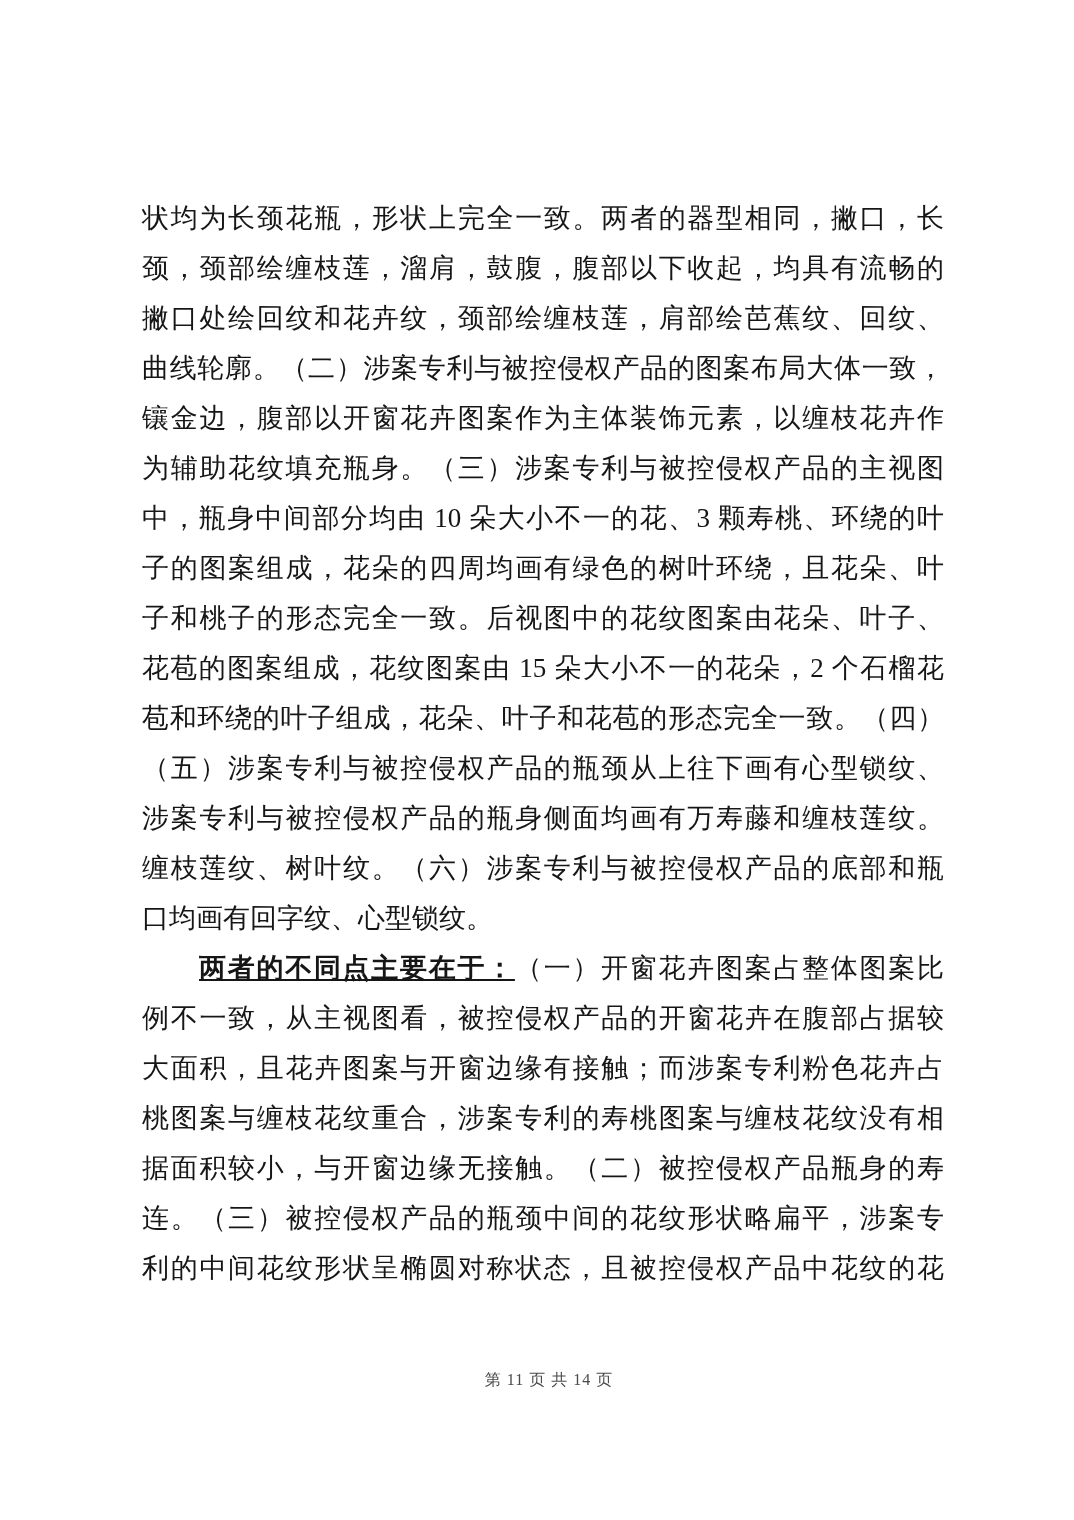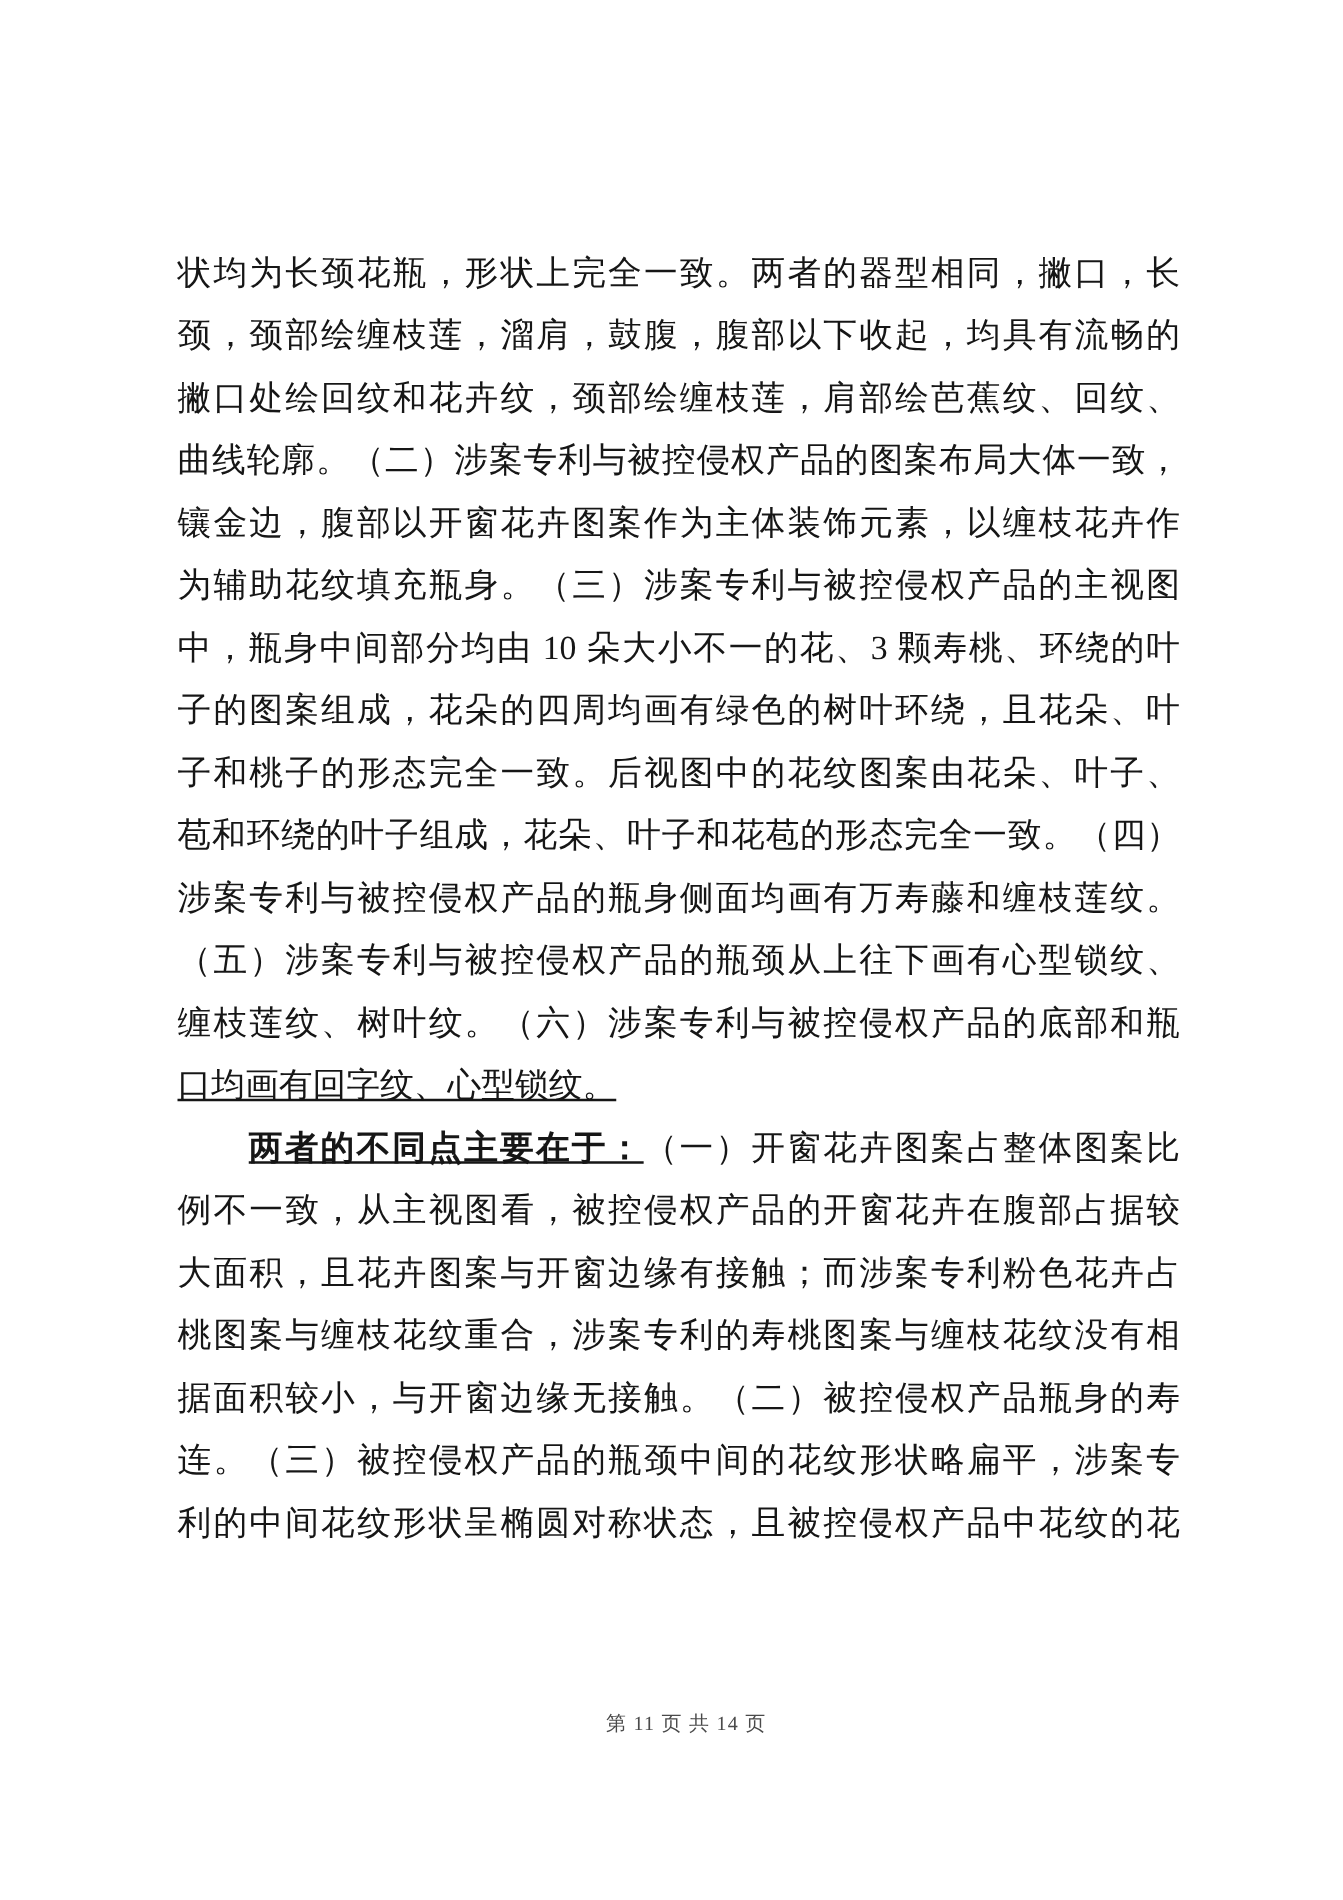--- a/index.html
+++ b/index.html
@@ -26,21 +26,20 @@
     line-height: 50px;
   }
   .line {
     height: 50px;
     text-align: justify;
     text-align-last: justify;
   }
   .line.para-end {
     text-align: center;
     text-align-last: left;
-    text-decoration: underline;
   }
   .line.indent {
     text-indent: 57px;
   }
   .bold {
     font-weight: 700;
     text-decoration: underline;
   }
   .footer {
     position: absolute;
@@ -62,23 +61,24 @@
   <div class="content">
     <div class="line">状均为长颈花瓶，形状上完全一致。两者的器型相同，撇口，长</div>
     <div class="line">颈，颈部绘缠枝莲，溜肩，鼓腹，腹部以下收起，均具有流畅的</div>
     <div class="line">撇口处绘回纹和花卉纹，颈部绘缠枝莲，肩部绘芭蕉纹、回纹、</div>
     <div class="line">曲线轮廓。（二）涉案专利与被控侵权产品的图案布局大体一致，</div>
     <div class="line">镶金边，腹部以开窗花卉图案作为主体装饰元素，以缠枝花卉作</div>
     <div class="line">为辅助花纹填充瓶身。（三）涉案专利与被控侵权产品的主视图</div>
     <div class="line">中，瓶身中间部分均由 10 朵大小不一的花、3 颗寿桃、环绕的叶</div>
     <div class="line">子的图案组成，花朵的四周均画有绿色的树叶环绕，且花朵、叶</div>
     <div class="line">子和桃子的形态完全一致。后视图中的花纹图案由花朵、叶子、</div>
+    <div class="line">花苞的图案组成，花纹图案由 15 朵大小不一的花朵，2 个石榴花</div>
     <div class="line">苞和环绕的叶子组成，花朵、叶子和花苞的形态完全一致。（四）</div>
+    <div class="line">（五）涉案专利与被控侵权产品的瓶颈从上往下画有心型锁纹、</div>
     <div class="line">涉案专利与被控侵权产品的瓶身侧面均画有万寿藤和缠枝莲纹。</div>
-    <div class="line">（五）涉案专利与被控侵权产品的瓶颈从上往下画有心型锁纹、</div>
     <div class="line">缠枝莲纹、树叶纹。（六）涉案专利与被控侵权产品的底部和瓶</div>
     <div class="line para-end">口均画有回字纹、心型锁纹。</div>
 
     <div class="line indent"><span class="bold">两者的不同点主要在于：</span><span>（一）开窗花卉图案占整体图案比</span></div>
     <div class="line">例不一致，从主视图看，被控侵权产品的开窗花卉在腹部占据较</div>
     <div class="line">大面积，且花卉图案与开窗边缘有接触；而涉案专利粉色花卉占</div>
     <div class="line">桃图案与缠枝花纹重合，涉案专利的寿桃图案与缠枝花纹没有相</div>
     <div class="line">据面积较小，与开窗边缘无接触。（二）被控侵权产品瓶身的寿</div>
     <div class="line">连。（三）被控侵权产品的瓶颈中间的花纹形状略扁平，涉案专</div>
     <div class="line">利的中间花纹形状呈椭圆对称状态，且被控侵权产品中花纹的花</div>

